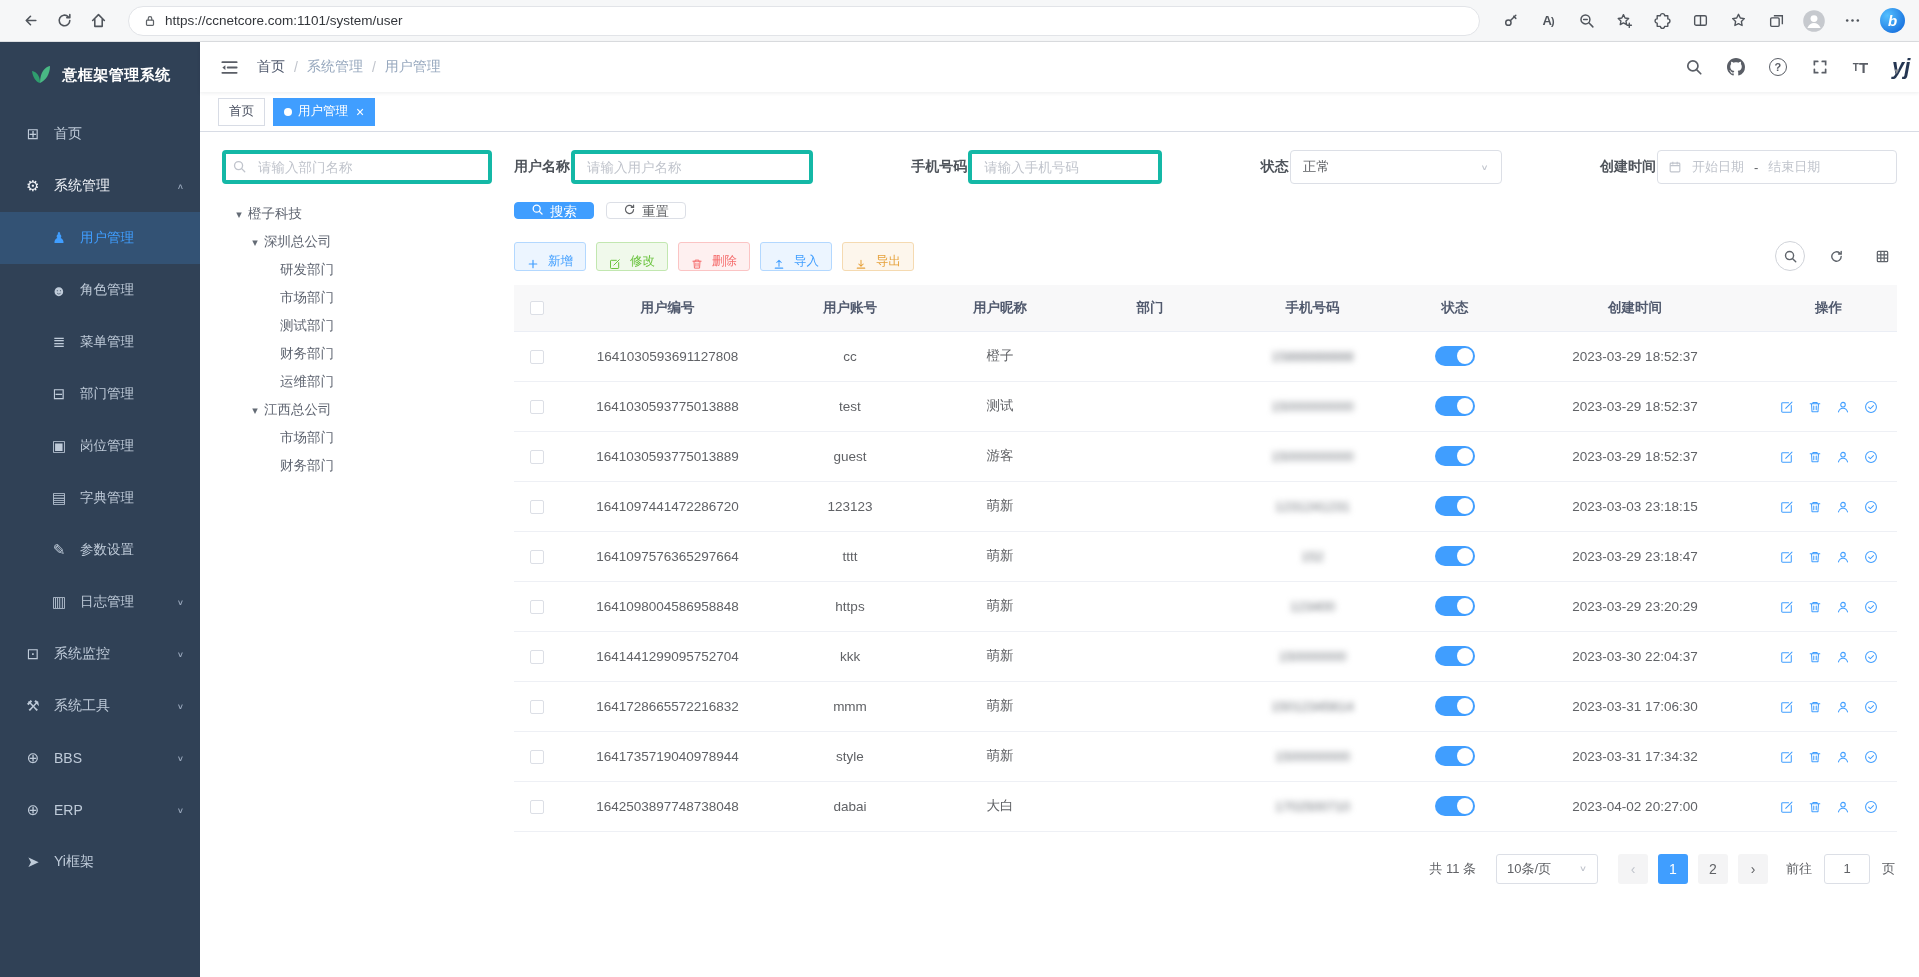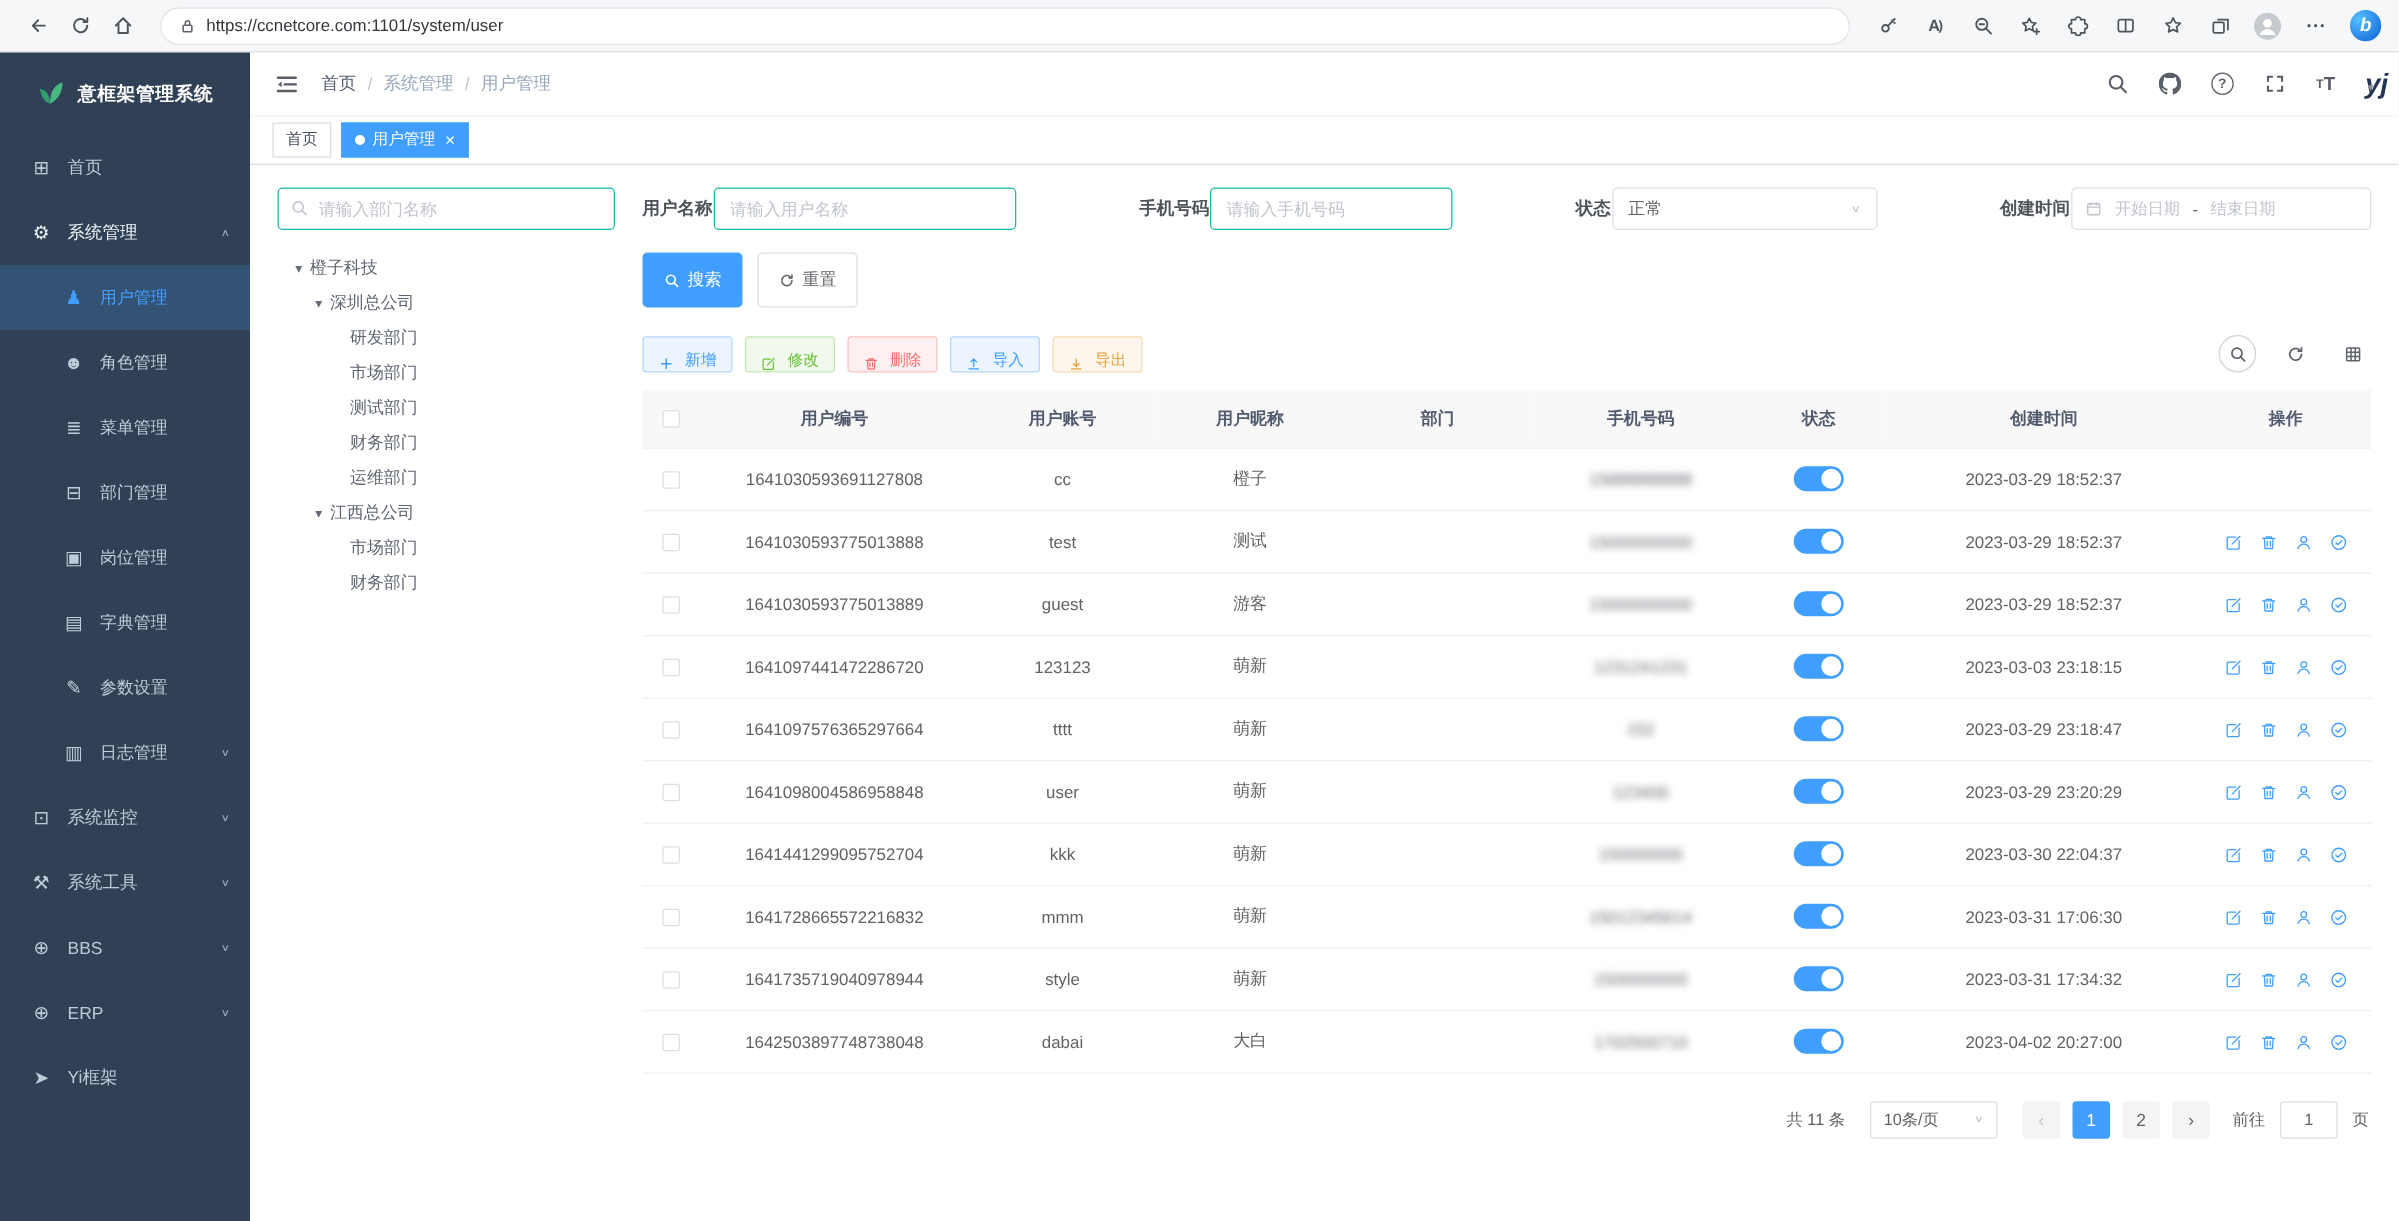--- a/index.html
+++ b/index.html
@@ -58,37 +58,37 @@
   .dot{width:8px;height:8px;border-radius:50%;background:#fff;display:inline-block}
   .tag-close{font-size:14px;margin-left:2px;cursor:pointer}
 
   
   .content{flex:1;display:flex;padding:18px 22px;gap:22px;background:#fff;min-height:0}
   .dept-panel{width:270px;flex:0 0 auto}
   .search-box{position:relative;margin-bottom:16px}
   .search-box .inp{width:100%;padding-left:32px}
   .sb-icon{position:absolute;left:10px;top:9px;color:#c0c4cc;display:flex}
   .sb-icon svg{width:15px;height:15px}
-  .inp{height:34px;border:1px solid #14b8a6;border-radius:4px;padding:0 12px;font-size:13.5px;color:#606266;outline:none;background:#fff}
+  .inp{height:34px;border:4px solid #14b8a6;border-radius:4px;padding:0 12px;font-size:13.5px;color:#606266;outline:none;background:#fff}
   .inp::placeholder{color:#c0c4cc}
   .tree-item{height:28px;display:flex;align-items:center;font-size:13.5px;color:#5e6470;cursor:pointer}
   .tree-caret{width:18px;font-size:11px;color:#646b75;text-align:center;flex:0 0 auto}
 
   .right-panel{flex:1;min-width:0}
   .filter-row{display:flex;justify-content:space-between;align-items:center;margin-bottom:18px}
   .f-item{display:flex;align-items:center;gap:1px}
   .f-item label{font-size:14px;font-weight:700;color:#4e535a;white-space:nowrap}
   .select{width:212px;height:34px;border:1px solid #dcdfe6;border-radius:4px;display:flex;align-items:center;justify-content:space-between;padding:0 12px;font-size:13.5px;color:#606266;cursor:pointer;background:#fff}
   .chev{color:#c0c4cc;font-size:11px;transform:scaleY(.7)}
   .daterange{width:240px;height:34px;border:1px solid #dcdfe6;border-radius:4px;display:flex;align-items:center;padding:0 10px;gap:10px;font-size:13px;color:#c0c4cc;cursor:pointer;background:#fff}
   .daterange svg{width:14px;height:14px;color:#c0c4cc}
   .daterange .dsep{color:#606266}
 
   .btn-row{display:flex;gap:12px;margin-bottom:22px}
-  .btn{height:44px;padding:0 16px;border-radius:4px;border:1px solid #dcdfe6;background:#fff;color:#606266;font-size:13.5px;display:inline-flex;align-items:center;gap:6px;cursor:pointer}
+  .btn{height:17px;padding:0 16px;border-radius:4px;border:1px solid #dcdfe6;background:#fff;color:#606266;font-size:13.5px;display:inline-flex;gap:6px;cursor:pointer}
   .btn.primary{background:#409eff;border-color:#409eff;color:#fff}
   .btn svg{width:13px;height:13px}
 
   .tool-row{display:flex;align-items:center;margin-bottom:14px}
   .tool-left{display:flex;gap:10px}
   .pbtn{height:29px;padding:0 12px;border-radius:3px;font-size:12.5px;display:inline-flex;align-items:flex-end;gap:9px;cursor:pointer;border:1px solid transparent}
   .pbtn svg{width:12px;height:12px}
   .pbtn.blue{background:#ecf5ff;border-color:#b3d8ff;color:#409eff}
   .pbtn.green{background:#f0f9eb;border-color:#c2e7b0;color:#67c23a}
   .pbtn.red{background:#fef0f0;border-color:#fbc4c4;color:#f56c6c}
@@ -650,21 +650,21 @@
                   </span><span class="aicon">
                     <svg viewBox="0 0 16 16" fill="none" stroke="currentColor" stroke-width="1.2" stroke-linecap="round" stroke-linejoin="round">
                       <circle cx="8" cy="8" r="6.2"></circle>
                       <path d="M5.3 8.1l1.9 1.9 3.6-3.7"></path>
                     </svg>
                   </span></td>
               </tr>
               <tr>
                 <td><span class="cb"></span></td>
                 <td>1641098004586958848</td>
-                <td>user</td>
+                <td>https</td>
                 <td>萌新</td>
                 <td></td>
                 <td><span class="blur">123400</span></td>
                 <td><span class="switch on"></span></td>
                 <td>2023-03-29 23:20:29</td>
                 <td class="ops"><span class="aicon">
                     <svg viewBox="0 0 16 16" fill="none" stroke="currentColor" stroke-width="1.2" stroke-linecap="round" stroke-linejoin="round">
                       <path d="M12.9 6.2V13a1 1 0 0 1-1 1H3a1 1 0 0 1-1-1V4.1a1 1 0 0 1 1-1h6.8"></path>
                       <path d="M6.5 9.5l7.2-7.2"></path>
                     </svg>

